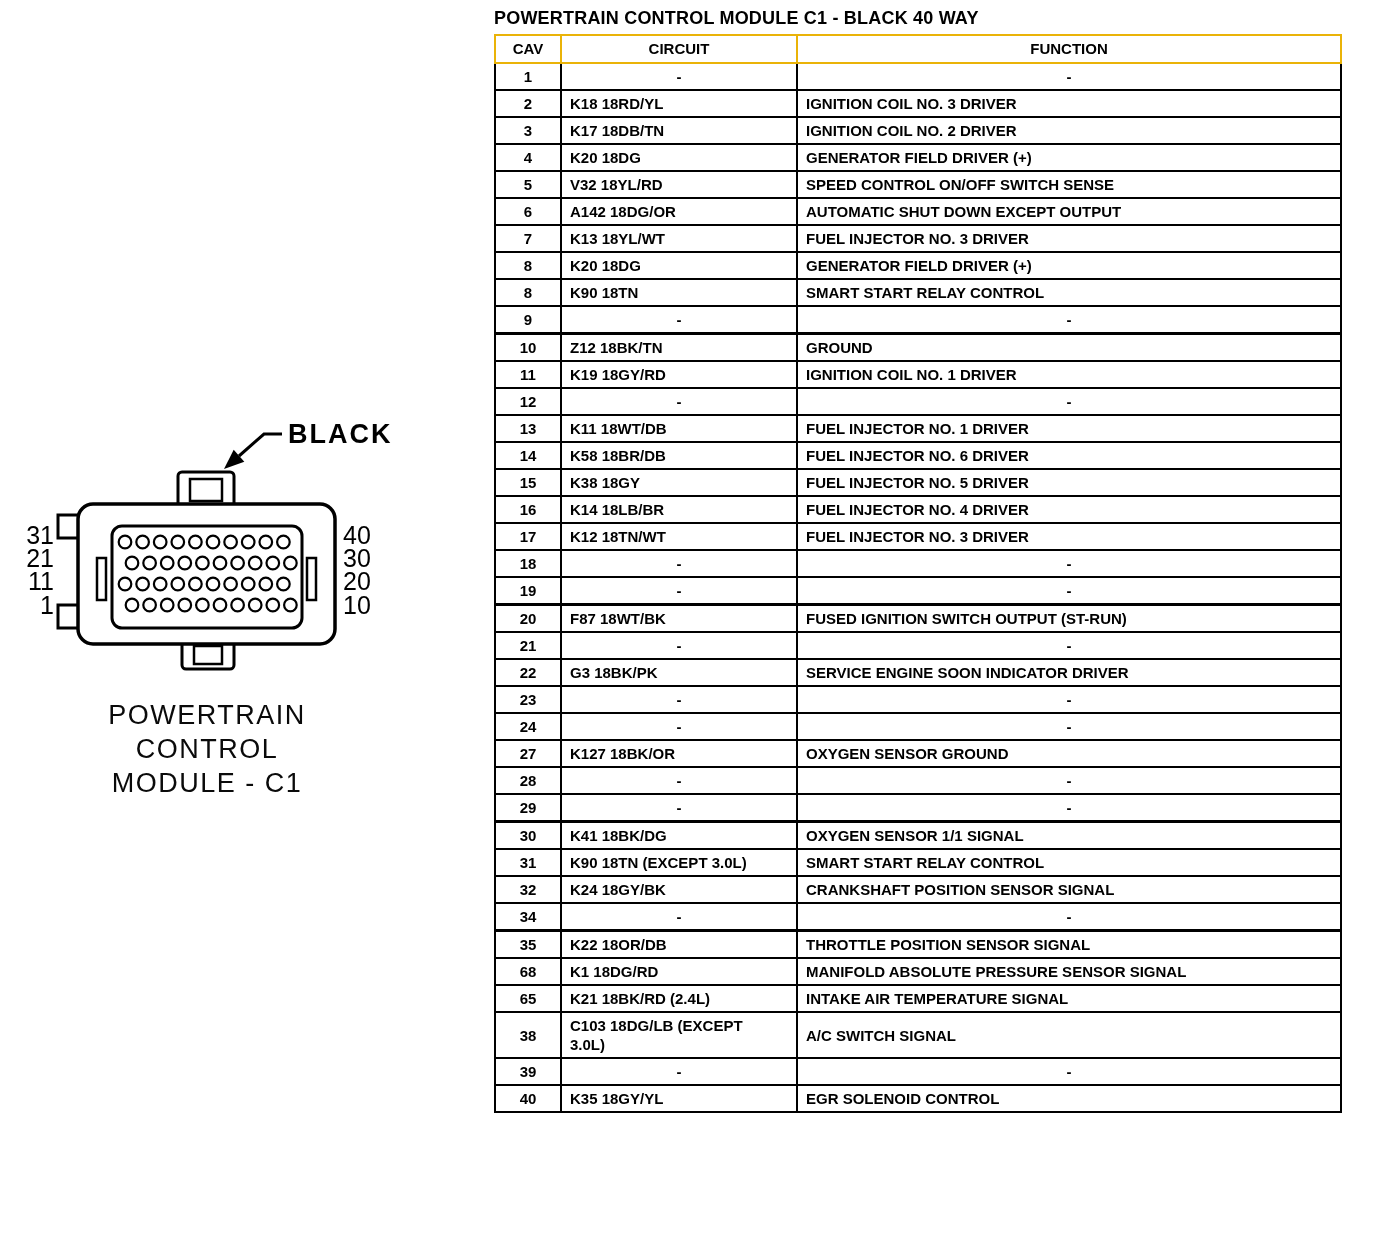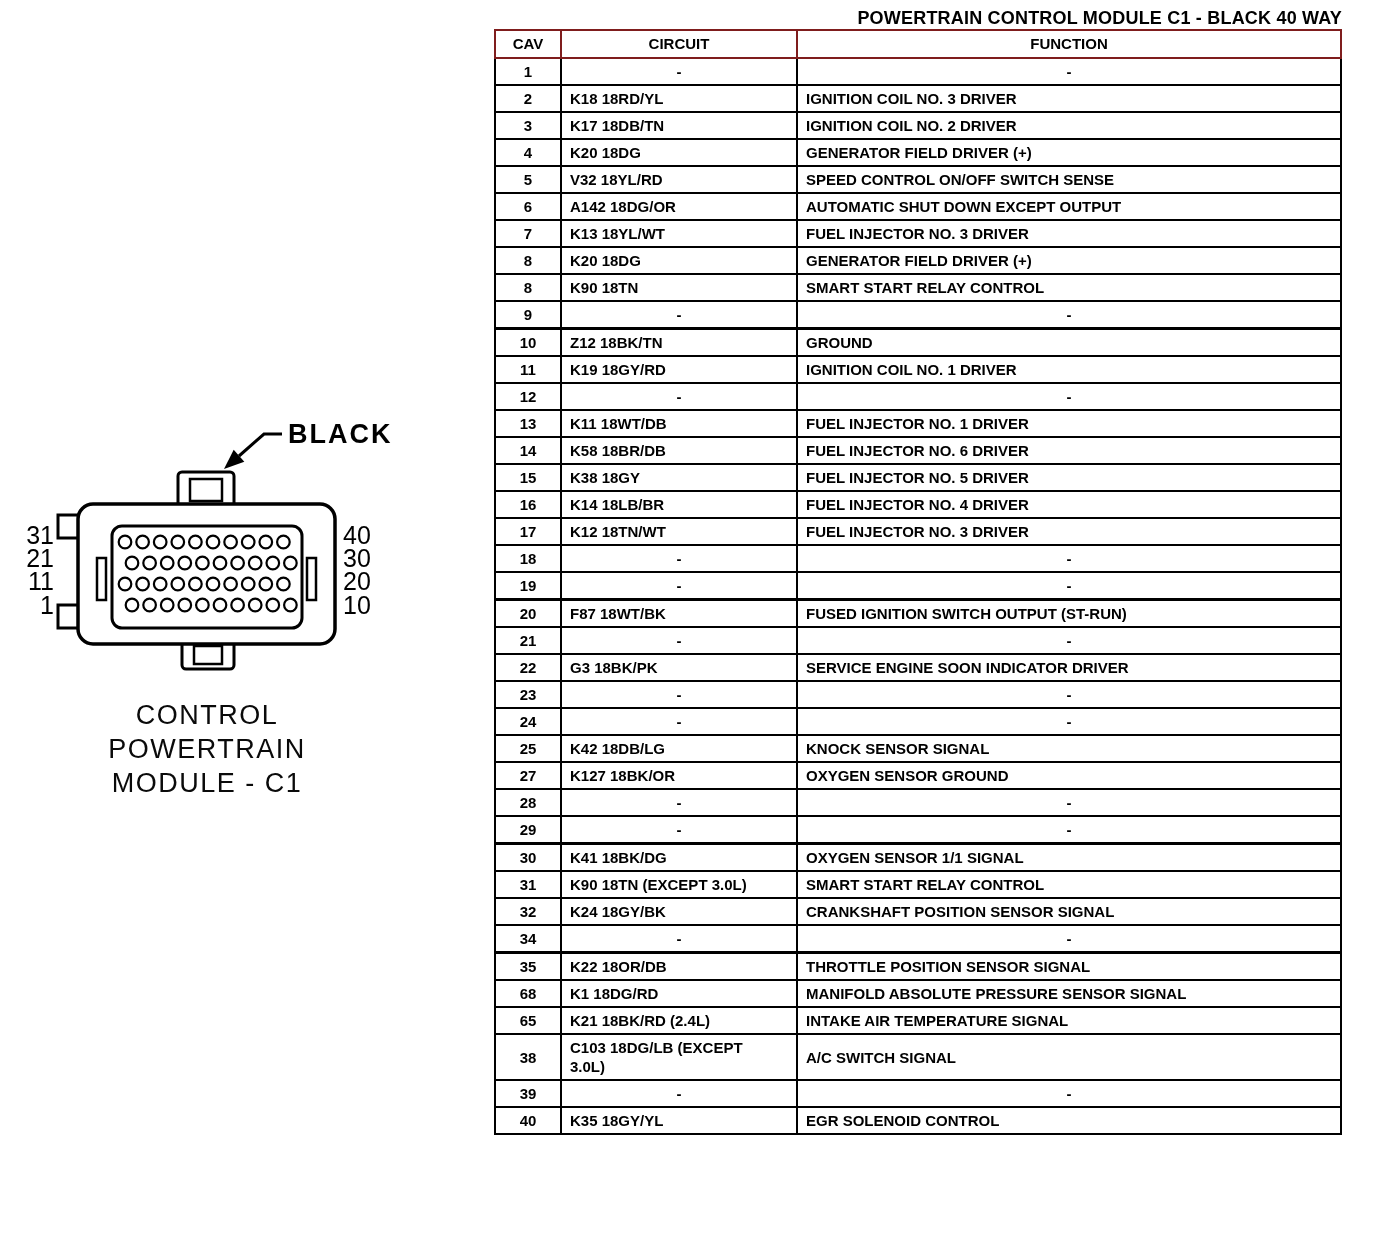--- a/index.html
+++ b/index.html
@@ -13,28 +13,28 @@
 
   
   .figure { position:absolute; left:18px; top:408px; width:424px; }
   .figure svg { display:block; }
   .figure text { font-family:"Liberation Sans", sans-serif; fill:#000; }
   .caption { width:378px; margin-top:18px; text-align:center;
              font-size:27px; line-height:34px; letter-spacing:1.5px; color:#0a0a0a; }
 
   
   .table-wrap { position:absolute; left:494px; top:8px; width:848px; }
-  .table-title { text-align:right; font-weight:bold; font-size:18px;
-                 letter-spacing:0.2px; }
+  .table-title { text-align:left; font-weight:bold; font-size:18px;
+                 letter-spacing:0.2px; margin-bottom:5px; }
   table.pinout { width:100%; border-collapse:collapse; table-layout:fixed;
                  border:2px solid #000; }
   .col-cav { width:66px; }
   .col-circuit { width:236px; }
   table.pinout th {
-    border:2px solid #7f1d1d; font-size:15px; font-weight:bold;
+    border:2px solid #eab308; font-size:15px; font-weight:bold;
     padding:4px 6px; text-align:center; line-height:18px;
   }
   table.pinout td {
     border:2px solid #000; font-size:15px; font-weight:bold;
     padding:3px 8px; line-height:19px; vertical-align:middle;
     overflow:hidden;
   }
   td.cav { text-align:center; padding-left:2px; padding-right:2px; }
   td.circuit { white-space:pre-line; }
   td.dash { text-align:center; }
@@ -123,22 +123,22 @@
         <text x="325" y="136">40</text>
         <text x="325" y="159">30</text>
         <text x="325" y="182">20</text>
         <text x="325" y="206">10</text>
       </g>
 
       <text x="270" y="35" font-size="27" font-weight="bold" letter-spacing="2">BLACK</text>
     </svg>
 
     <div class="caption">
+      <div>POWERTRAIN</div>
       <div>CONTROL</div>
-      <div>POWERTRAIN</div>
       <div>MODULE - C1</div>
     </div>
   </div>
 
   <div class="table-wrap">
     <div class="table-title">POWERTRAIN CONTROL MODULE C1 - BLACK 40 WAY</div>
     <table class="pinout">
       <colgroup>
         <col class="col-cav">
         <col class="col-circuit">
@@ -271,25 +271,20 @@
             <td class="cav">23</td>
             <td class="circuit dash">-</td>
             <td class="function dash">-</td>
           </tr>
           <tr>
             <td class="cav">24</td>
             <td class="circuit dash">-</td>
             <td class="function dash">-</td>
           </tr>
           <tr>
-            <td class="cav">25</td>
-            <td class="circuit">K42 18DB/LG</td>
-            <td class="function">KNOCK SENSOR SIGNAL</td>
-          </tr>
-          <tr>
             <td class="cav">27</td>
             <td class="circuit">K127 18BK/OR</td>
             <td class="function">OXYGEN SENSOR GROUND</td>
           </tr>
           <tr>
             <td class="cav">28</td>
             <td class="circuit dash">-</td>
             <td class="function dash">-</td>
           </tr>
           <tr>

